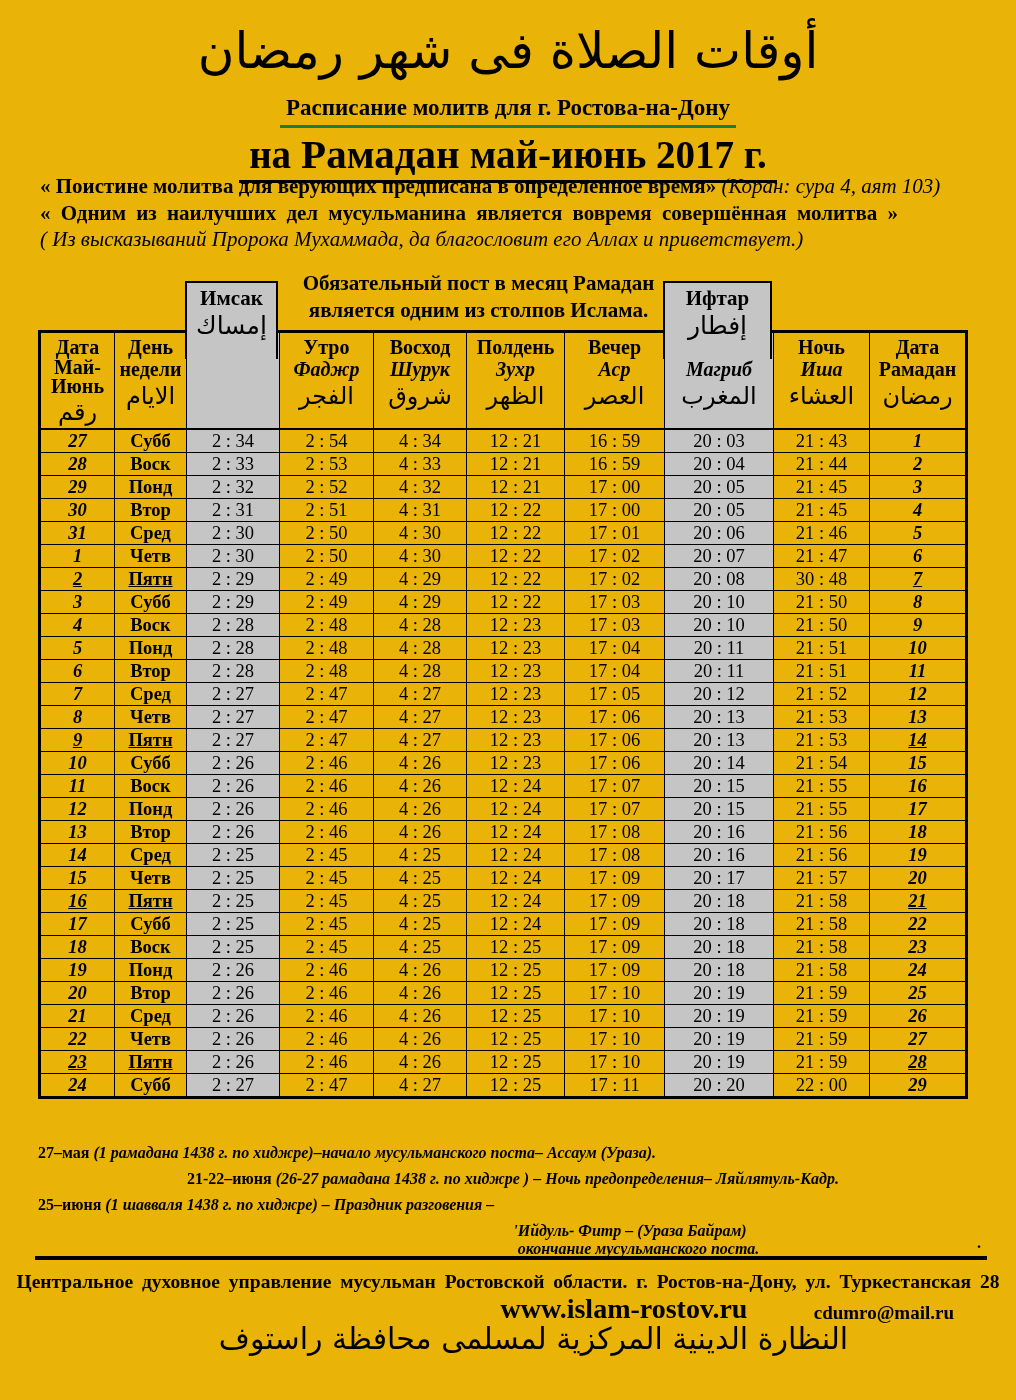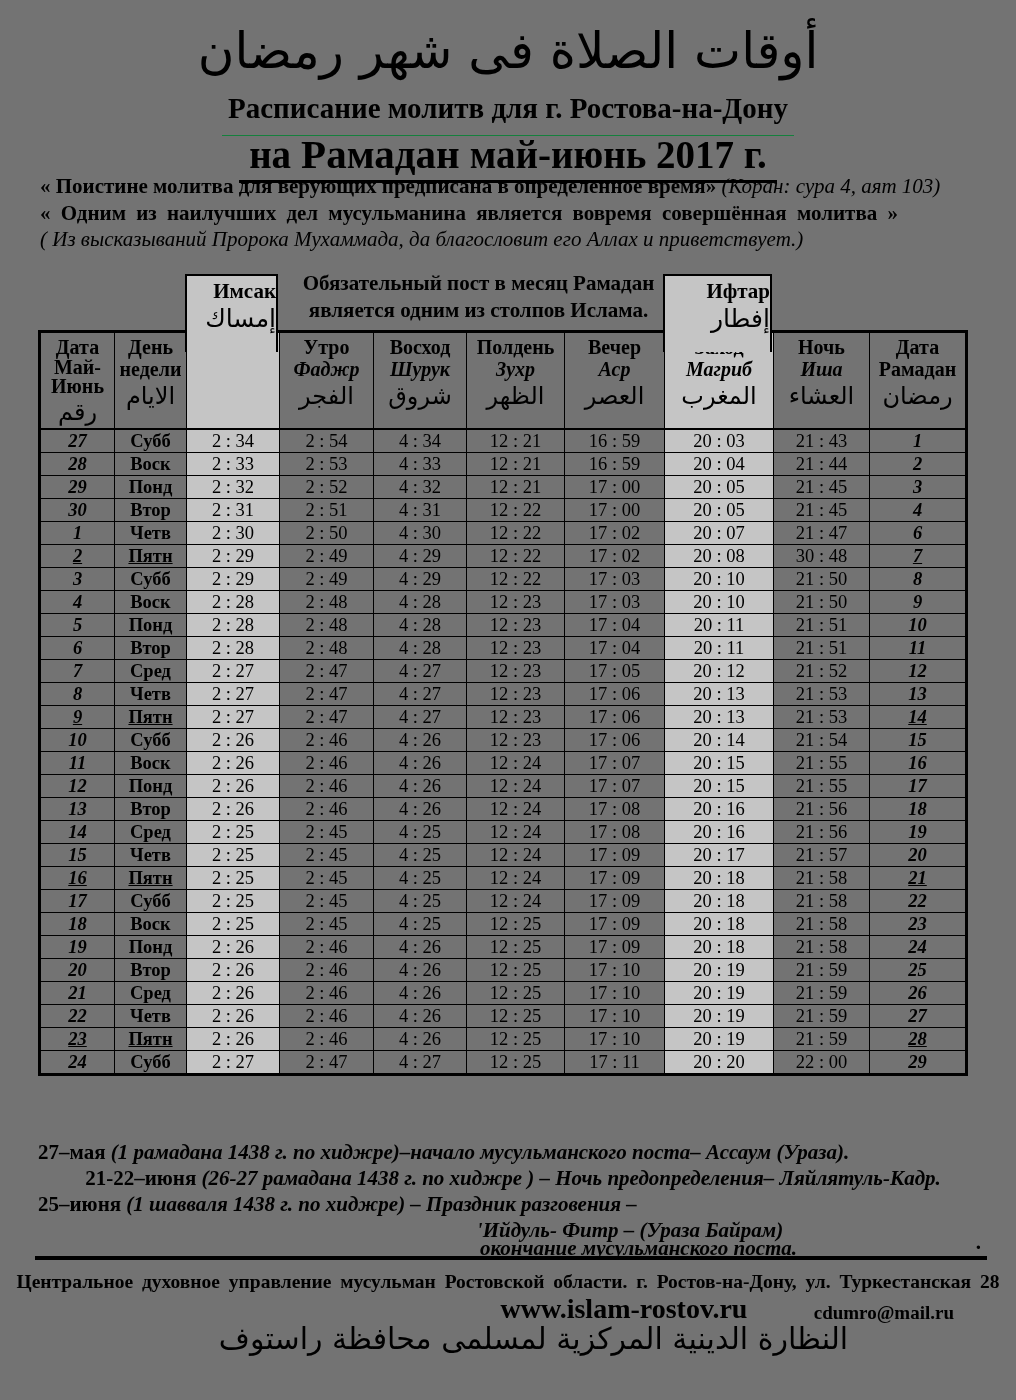--- a/index.html
+++ b/index.html
@@ -1,44 +1,44 @@
 <!DOCTYPE html>
 <html><head>
 <meta charset="utf-8">
 <style>
   * { margin:0; padding:0; box-sizing:border-box; }
   html,body { background:#ffffff; }
   .page {
-    position:relative; width:1016px; height:1400px; background:#737373;
+    position:relative; width:1016px; height:1400px; background:#eab308;
     font-family:"Liberation Serif","DejaVu Serif",serif; color:#000;
     overflow:hidden;
   }
   .arabic { font-family:"DejaVu Sans",sans-serif; }
 
   
   .arabic-title { position:absolute; top:16px; left:0; width:100%; text-align:center;
     font-size:50px; line-height:70px; }
   .title-city { position:absolute; top:92px; left:0; width:100%; text-align:center; }
-  .title-city span { display:inline-block; font-weight:bold; font-size:29px; line-height:32px;
-    border-bottom:1px solid #15803d; padding:0 6px 11px 6px; }
+  .title-city span { display:inline-block; font-weight:bold; font-size:23px; line-height:32px;
+    border-bottom:3px solid #15803d; padding:0 6px 1px 6px; }
   .title-ramadan { position:absolute; top:130px; left:0; width:100%; text-align:center; }
   .title-ramadan .wrap { display:inline-block; border-bottom:3px solid #000; padding:0 10px 2px 10px; }
   .title-ramadan .sm { font-weight:bold; font-size:39px; vertical-align:baseline; }
   .title-ramadan .big { font-weight:bold; font-size:41px; vertical-align:baseline; padding:0 10px; }
 
   .quote { position:absolute; left:40px; width:950px; font-size:21px; line-height:25px; }
   .q1 { top:174px; } .q2 { top:201px; font-weight:bold; word-spacing:5px; }
   .q3 { top:227px; font-style:italic; }
   .q1 .qb { font-weight:bold; } .q1 .qc { font-style:italic; }
 
   
   .table-block { position:absolute; top:263px; left:38px; width:927px; }
   .banner { position:relative; height:67px; }
-  .gray-box { position:absolute; top:11px; height:78px; background:#c5c5c5;
-    border:2px solid #000; border-bottom:none; text-align:right; }
+  .gray-box { position:absolute; top:18px; height:78px; background:#c5c5c5;
+    border:2px solid #000; border-bottom:none; text-align:center; }
   .imsak-box { left:147px; width:93px; }
   .iftar-box { left:625px; width:109px; }
   .gray-box .ru { font-weight:bold; font-size:21px; line-height:26px; padding-top:2px; }
   .gray-box .ar { font-size:25px; line-height:30px; }
   .fast-note { position:absolute; left:240px; width:385px; top:7px; text-align:center;
     font-weight:bold; font-size:21px; line-height:27px;padding-left:16px; }
 
   
   table { border-collapse:collapse; table-layout:fixed; width:927px; border:3px solid #000; }
   th, td { border:1.5px solid #000; overflow:hidden; }
@@ -47,21 +47,21 @@
   .hline { font-weight:bold; font-size:20px; line-height:22px; text-align:center; }
   .hline.small { font-size:20px; line-height:19px; }
   .hline.it { font-style:italic; }
   .harabic { font-family:"DejaVu Sans",sans-serif; font-size:24px; line-height:32px; text-align:center; }
   td.dcell { height:22.1px; font-size:18.5px; line-height:22px; text-align:center; vertical-align:middle; }
   td.col-date, td.col-ramadan { font-weight:bold; font-style:italic; }
   td.col-weekday { font-weight:bold; }
   tr.friday td.col-date, tr.friday td.col-weekday, tr.friday td.col-ramadan { text-decoration:underline; }
 
   
-  .note-line { position:absolute; left:38px; width:950px; font-size:21px; line-height:25px; font-weight:bold; }
+  .note-line { position:absolute; left:38px; width:950px; font-size:16px; line-height:25px; font-weight:bold; }
   .note-line .nd { font-weight:bold; }
   .note-line .nr { font-weight:bold; font-style:italic; }
   .n1 { top:1140px; } .n2 { top:1166px;text-align:center; } .n3 { top:1192px; }
   .n4 { top:1218px; left:230px; width:800px; text-align:center; font-style:italic; }
   .n5 { top:1236px; left:35px; width:952px; height:24px; border-bottom:4px solid #000;
         text-align:center; padding-left:255px; font-style:italic; }
   .n5 .period { position:absolute; right:6px; bottom:1px; font-style:normal; }
 
   
   .footer-address { position:absolute; top:1271px; left:0; width:100%; text-align:center;
@@ -217,20 +217,32 @@
             <td class="dcell col-imsak gray">2 : 31</td>
             <td class="dcell col-fajr">2 : 51</td>
             <td class="dcell col-shuruk">4 : 31</td>
             <td class="dcell col-zuhr">12 : 22</td>
             <td class="dcell col-asr">17 : 00</td>
             <td class="dcell col-maghrib gray">20 : 05</td>
             <td class="dcell col-isha">21 : 45</td>
             <td class="dcell col-ramadan">4</td>
           </tr>
           <tr>
+            <td class="dcell col-date">31</td>
+            <td class="dcell col-weekday">Сред</td>
+            <td class="dcell col-imsak gray">2 : 30</td>
+            <td class="dcell col-fajr">2 : 50</td>
+            <td class="dcell col-shuruk">4 : 30</td>
+            <td class="dcell col-zuhr">12 : 22</td>
+            <td class="dcell col-asr">17 : 01</td>
+            <td class="dcell col-maghrib gray">20 : 06</td>
+            <td class="dcell col-isha">21 : 46</td>
+            <td class="dcell col-ramadan">5</td>
+          </tr>
+          <tr>
             <td class="dcell col-date">1</td>
             <td class="dcell col-weekday">Четв</td>
             <td class="dcell col-imsak gray">2 : 30</td>
             <td class="dcell col-fajr">2 : 50</td>
             <td class="dcell col-shuruk">4 : 30</td>
             <td class="dcell col-zuhr">12 : 22</td>
             <td class="dcell col-asr">17 : 02</td>
             <td class="dcell col-maghrib gray">20 : 07</td>
             <td class="dcell col-isha">21 : 47</td>
             <td class="dcell col-ramadan">6</td>

